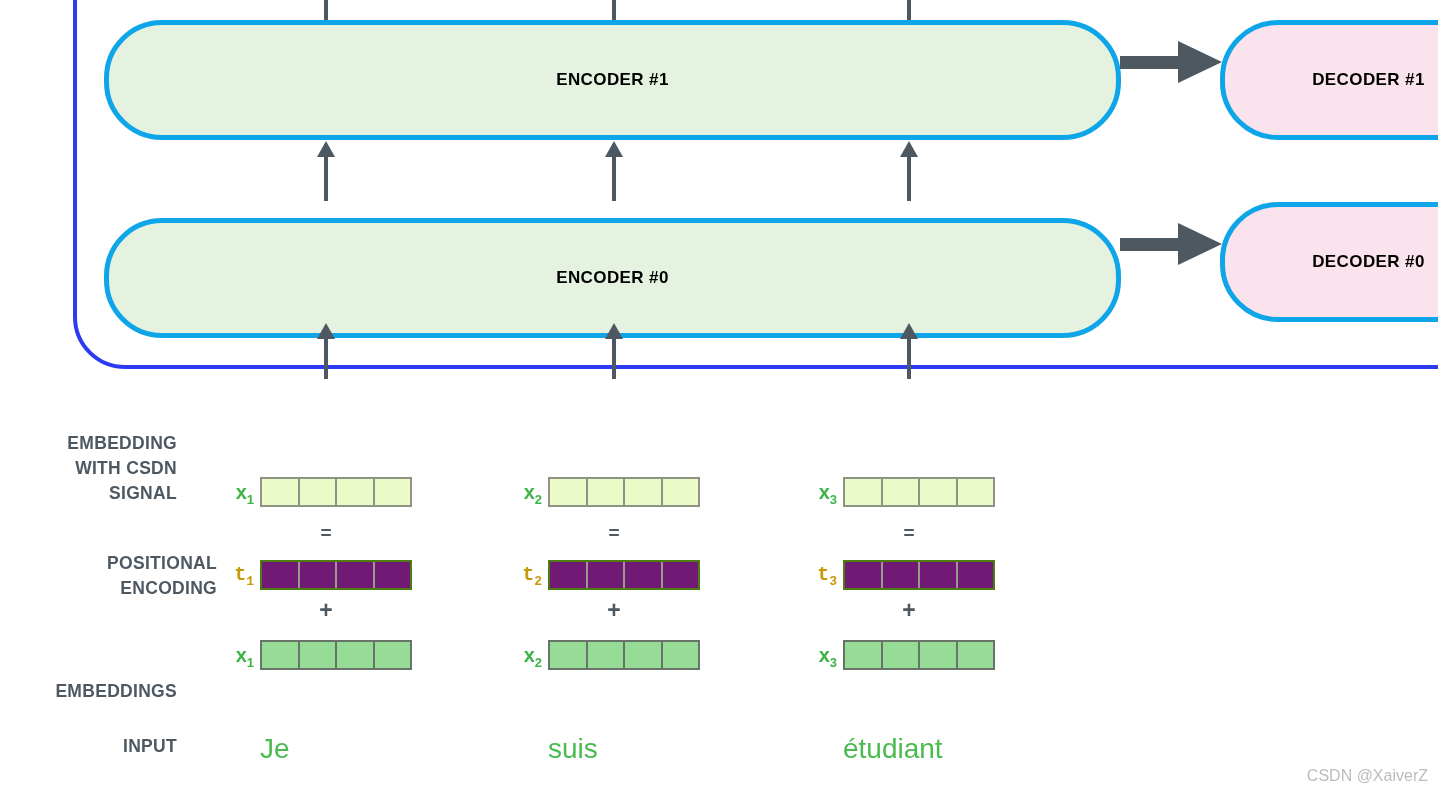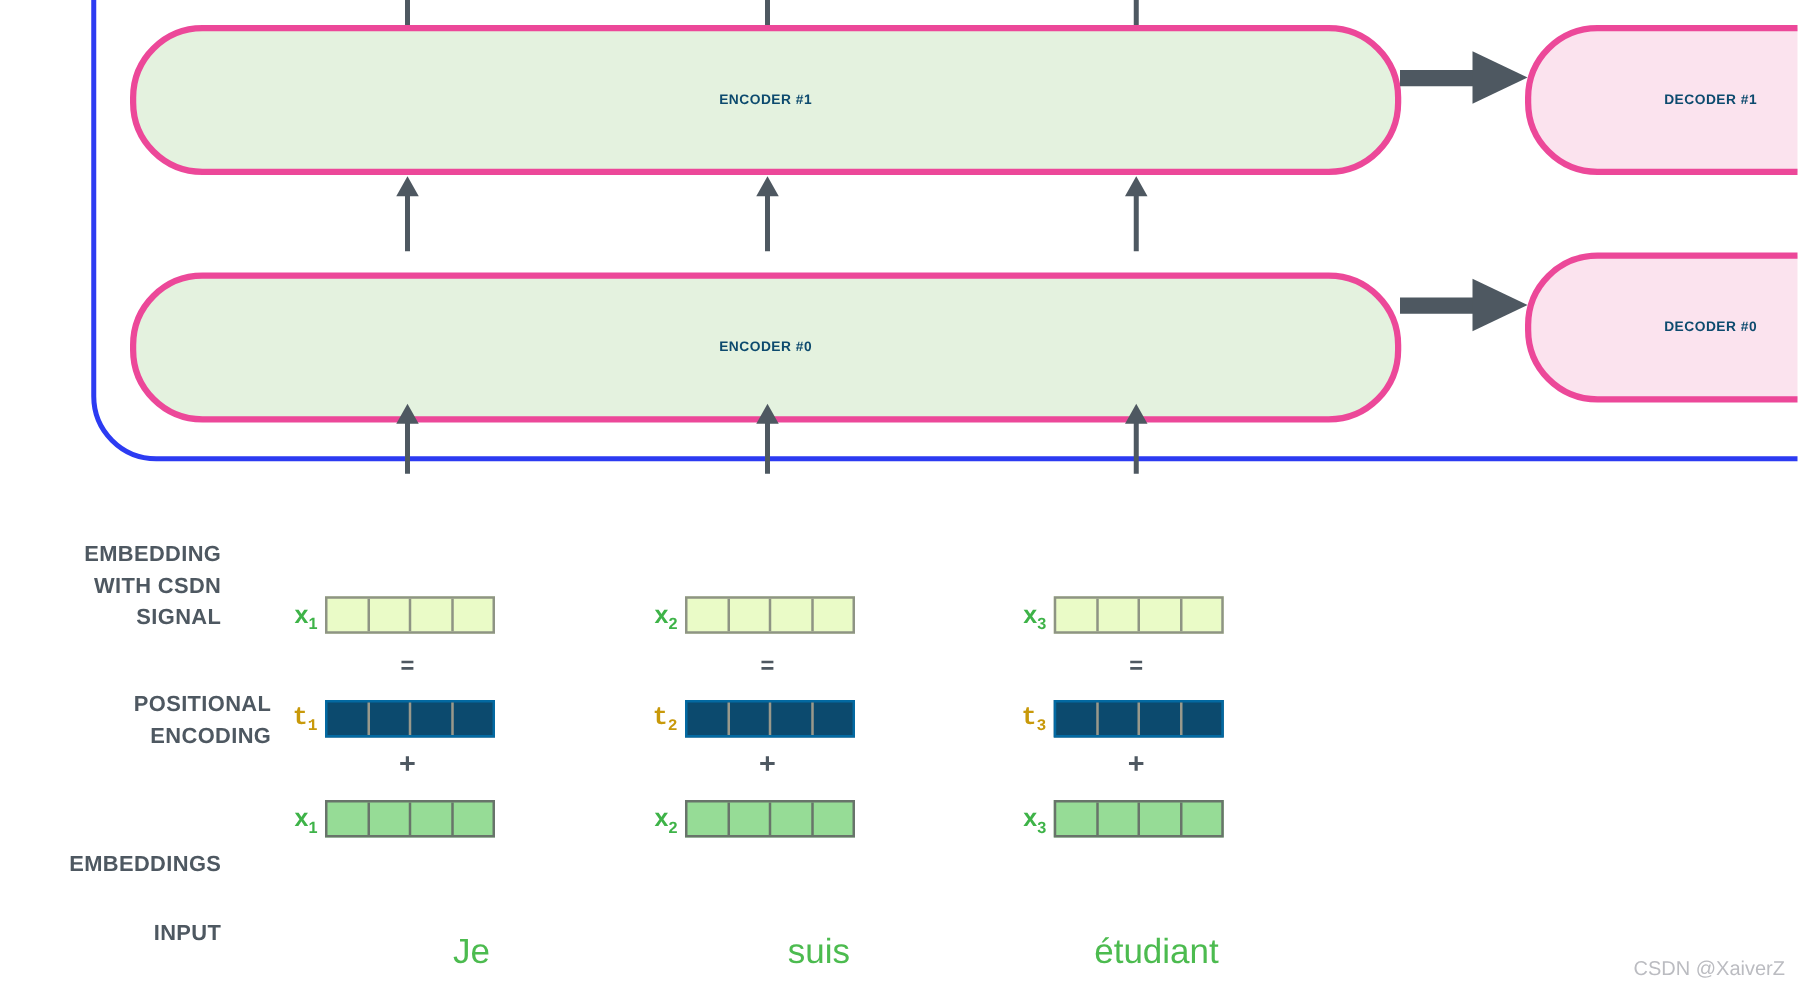--- a/index.html
+++ b/index.html
@@ -19,24 +19,24 @@
     border: 4px solid #2c3bf2;
     border-radius: 52px;
     box-sizing: border-box;
     background: transparent;
   }
 
   
   .pill {
     position: absolute;
     box-sizing: border-box;
-    border: 5px solid #ec4899;
+    border: 5px solid #0ea5e9;
     border-radius: 58px;
-    color: #0c4a6e;
-    font-size: 11px;
+    color: #000000;
+    font-size: 17px;
     font-weight: 600;
     letter-spacing: 0.4px;
     text-align: center;
   }
   .encoder { left: 104px; width: 1017px; height: 120px; background: #e4f2df; line-height: 110px; }
   .enc1 { top: 20px; }
   .enc0 { top: 218px; }
   .decoder { left: 1220px; width: 352px; height: 120px; background: #fbe3ee; }
   .dec1 { top: 20px; }
   .dec0 { top: 202px; }
@@ -87,27 +87,27 @@
   .cap-time { top: 431px; }
   .cap-pos  { top: 551px; padding-left: 40px; }
   .cap-emb  { top: 643px; margin-top: 36px; }
   .cap-input{ top: 734px; }
 
   
   .tok { position: absolute; top: 477px; width: 132px; }
   .tok.g1 { left: 260px; } .tok.g2 { left: 548px; } .tok.g3 { left: 843px; }
 
   .vec {
-    position: absolute; left: 0; width: 136px; height: 30px;
+    position: absolute; left: 0; width: 152px; height: 30px;
     display: flex; box-sizing: border-box;
   }
   .vec .cell { flex: 1; }
   .vec.time { top: 0;   background: #eafbc7; border: 2px solid #8e9484; }
   .vec.time .cell + .cell { border-left: 2px solid #8e9484; }
-  .vec.pos  { top: 83px; background: #0c4a6e; border: 2px solid #0369a1; font-family: Liberation Mono, monospace; }
+  .vec.pos  { top: 83px; background: #701a75; border: 2px solid #4d7c0f; font-family: Liberation Mono, monospace; }
   .vec.pos  .cell + .cell { border-left: 2px solid #9a998b; }
   .vec.emb  { top: 163px; background: #96dc96; border: 2px solid #68746a; }
   .vec.emb  .cell + .cell { border-left: 2px solid #68746a; }
 
   .vlab {
     position: absolute; left: -50px; top: -2px;
     width: 42px; text-align: right;
     line-height: 30px; font-weight: 700; font-size: 20px;
   }
   .vlab sub { font-size: 13px; }
@@ -115,22 +115,22 @@
   .vlab.gold  { color: #c8990a; }
 
   .op {
     position: absolute; left: 0; width: 100%;
     text-align: center; color: #4e5861; font-weight: 700;
   }
   .op.eq   { top: 45px;  font-size: 19px; }
   .op.plus { top: 120px; font-size: 23px; }
 
   .word {
-    position: absolute; left: 0; top: 268px; width: 100%;
-    text-align: right;
+    position: absolute; left: 0; top: 256px; width: 100%;
+    text-align: left;
     color: #4cbb4f; font-size: 28px; font-weight: 400;
   }
 
   
   .watermark {
     position: absolute; right: 10px; bottom: 8px;
     color: #bbbcc1; font-size: 16px;
   }
 </style>
 </head>

